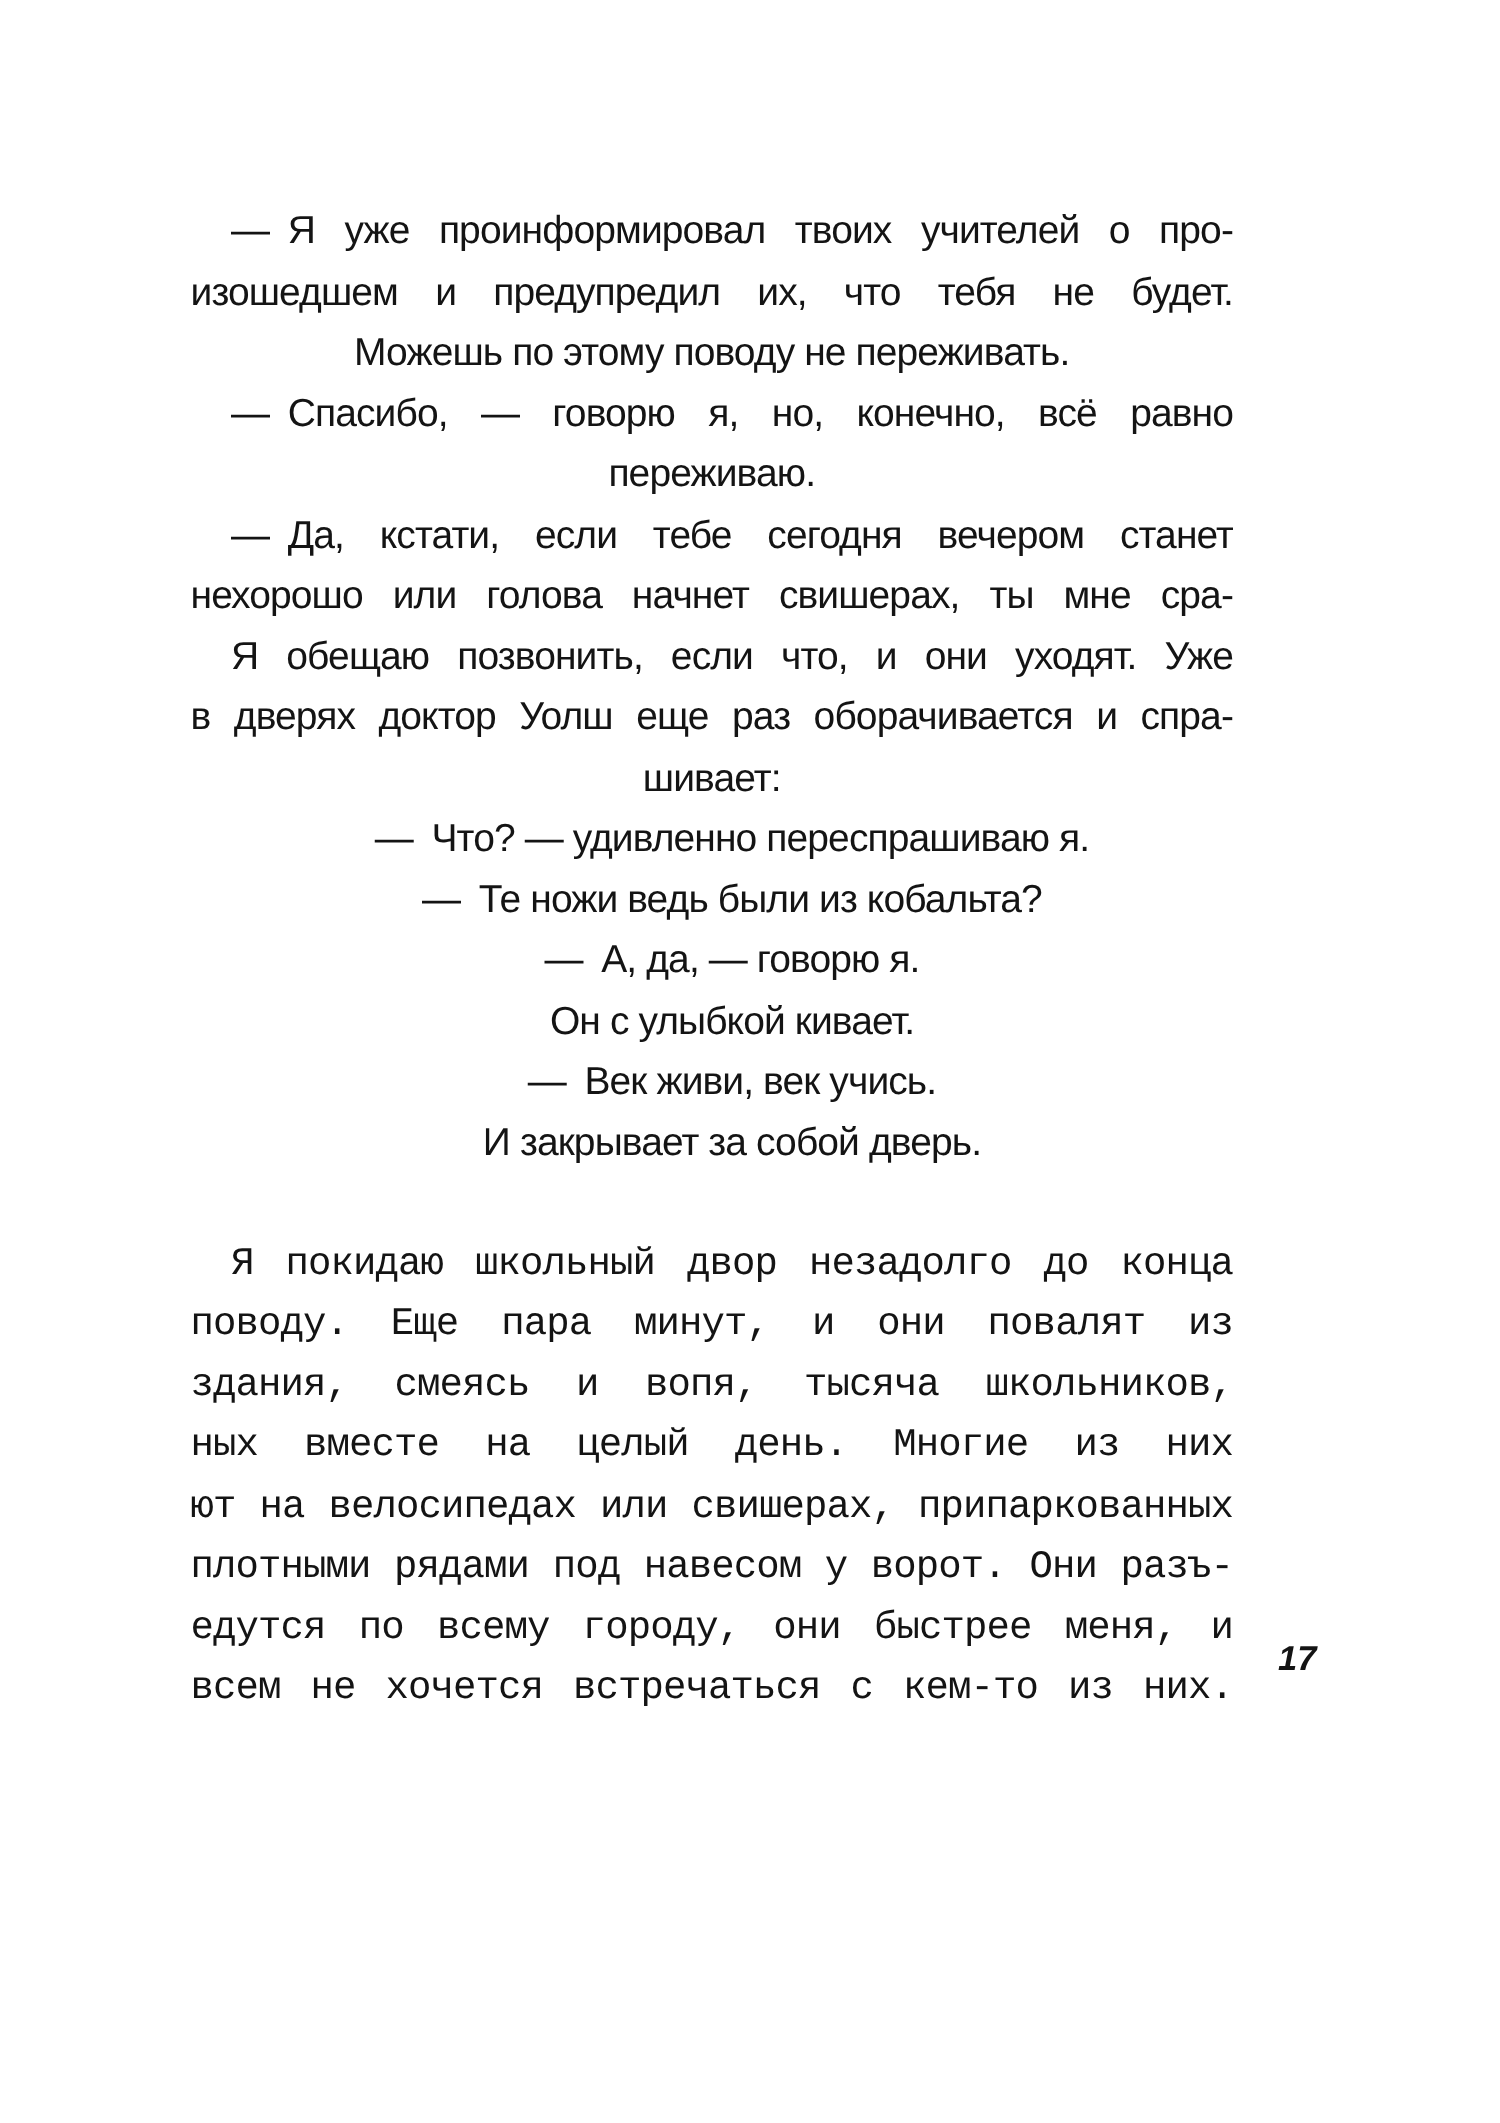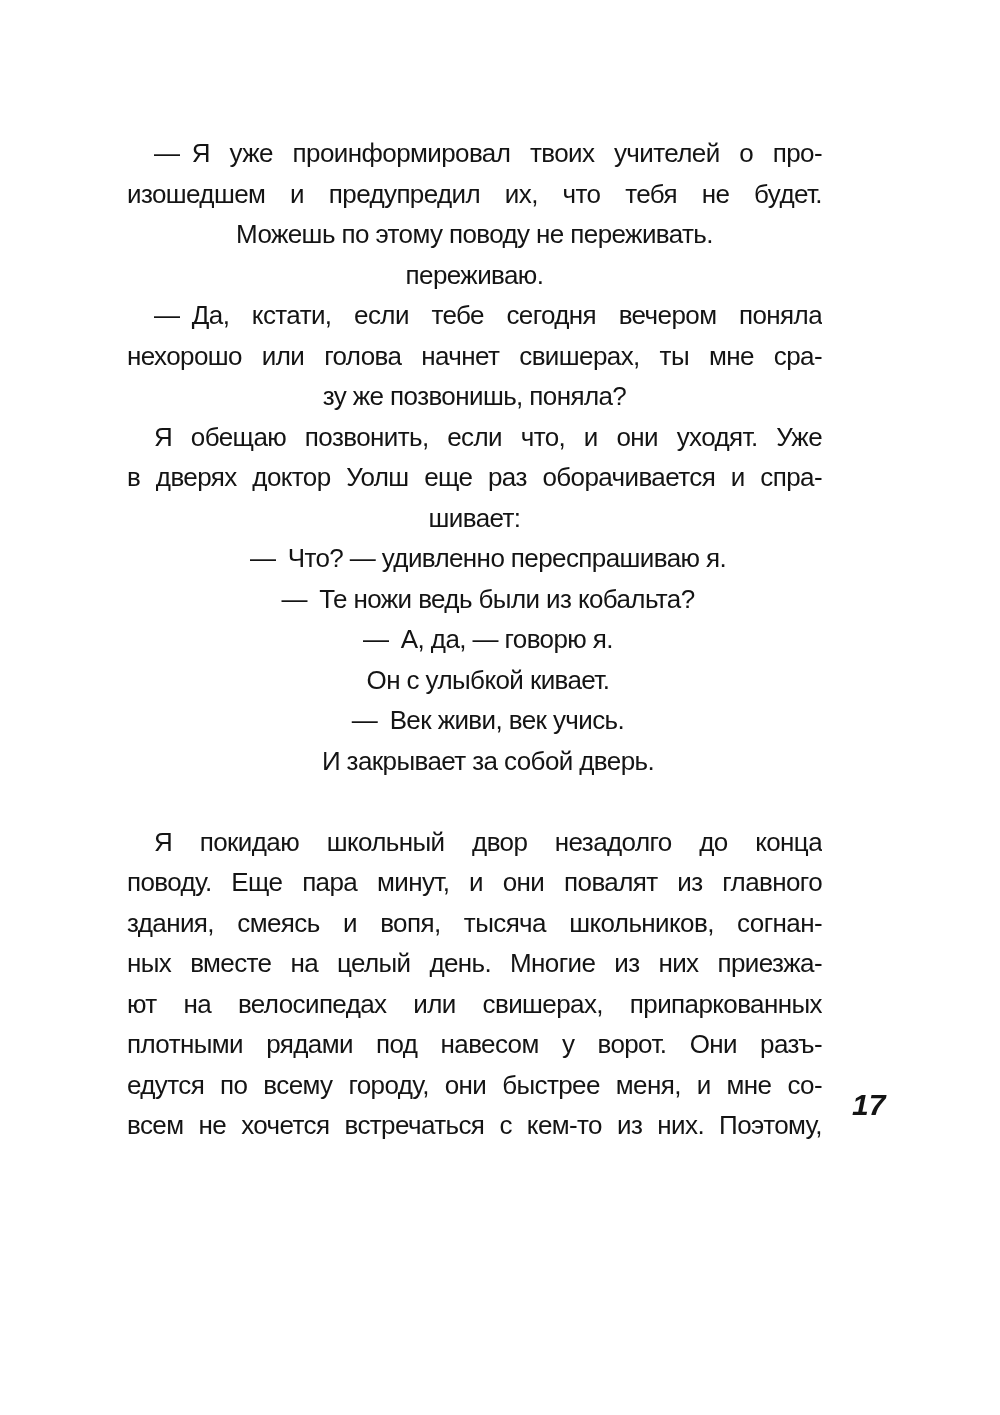--- a/index.html
+++ b/index.html
@@ -24,62 +24,63 @@
     font-size: 26px;
     line-height: 40.5px;
     letter-spacing: -0.6px;
   }
   .paragraph {
     margin: 0;
     padding: 0;
   }
   .paragraph.section-gap {
     margin-top: 40.5px;
+    font-family: Liberation Mono, monospace;
   }
   .line {
     height: 40.5px;
     overflow: hidden;
     text-align: center;
   }
   .line.justify {
     text-align: justify;
     text-align-last: justify;
   }
   .line.first {
     text-indent: 27px;
   }
   .page-number {
     position: absolute;
     left: 852px;
     top: 1088px;
-    font-size: 30px;
+    font-size: 23px;
     line-height: 34px;
     font-weight: bold;
     font-style: italic;
     letter-spacing: 0;
     color: #141414;
   }
 </style>
 </head>
 <body>
 
 <div class="page">
   <div class="text-block" id="text-block">
       <div class="paragraph">
         <div class="line justify first">— Я уже проинформировал твоих учителей о про-</div>
         <div class="line justify">изошедшем и предупредил их, что тебя не будет.</div>
         <div class="line">Можешь по этому поводу не переживать.</div>
       </div>
       <div class="paragraph">
+        <div class="line justify first">— Спасибо, — говорю я, но, конечно, всё равно</div>
         <div class="line">переживаю.</div>
       </div>
       <div class="paragraph">
-        <div class="line justify first">— Да, кстати, если тебе сегодня вечером поняла</div>
+        <div class="line justify first">— Да, кстати, если тебе сегодня вечером станет</div>
         <div class="line justify">нехорошо или голова начнет свишерах, ты мне сра-</div>
-        <div class="line">зу же позвонишь, поняла?</div>
       </div>
       <div class="paragraph">
         <div class="line justify first">Я обещаю позвонить, если что, и они уходят. Уже</div>
         <div class="line justify">в дверях доктор Уолш еще раз оборачивается и спра-</div>
         <div class="line">шивает:</div>
       </div>
       <div class="paragraph">
         <div class="line first">— Что? — удивленно переспрашиваю я.</div>
       </div>
       <div class="paragraph">

